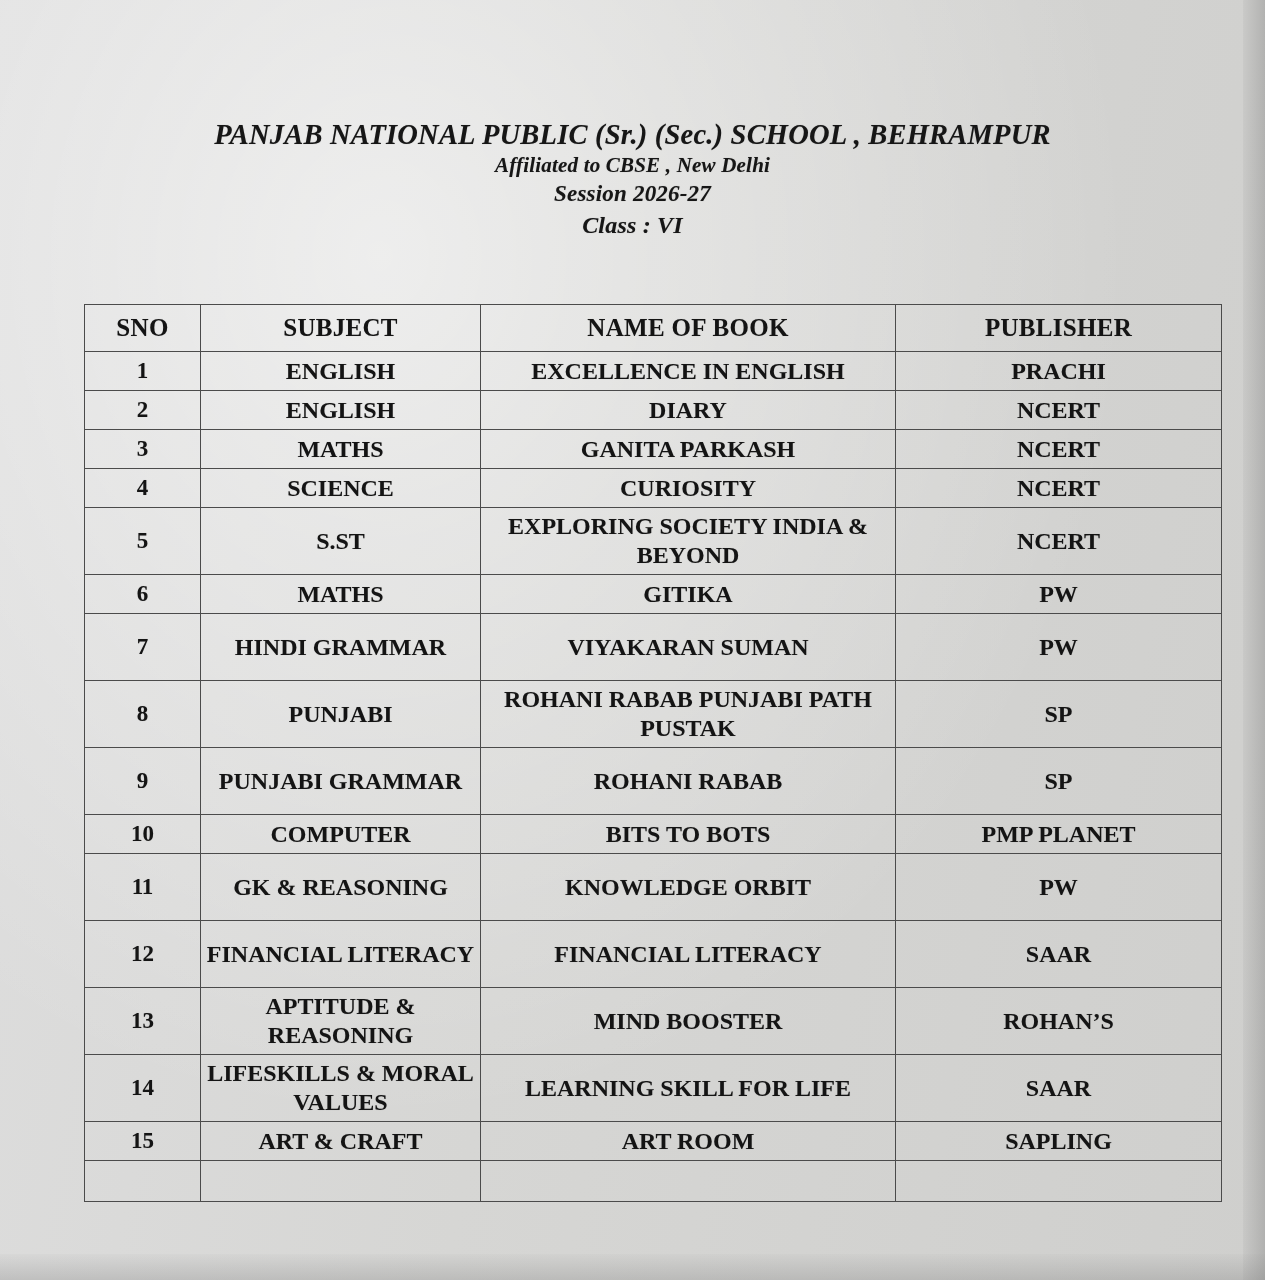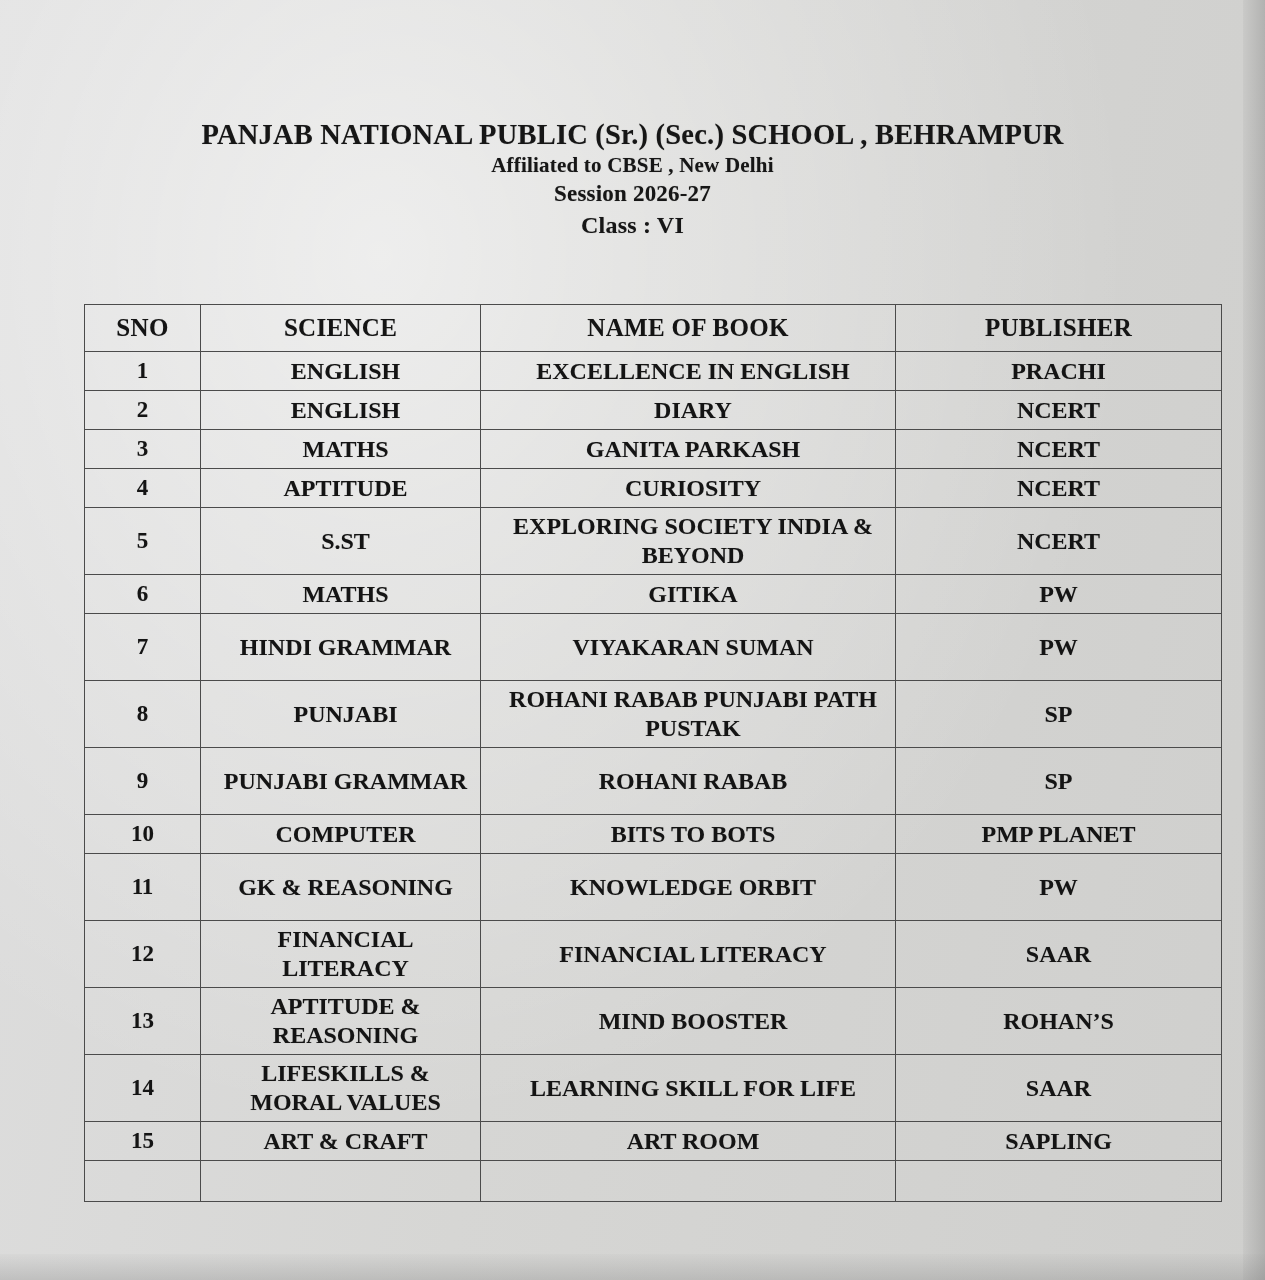--- a/index.html
+++ b/index.html
@@ -45,20 +45,21 @@
     top: 118px;
     left: 0;
     width: 100%;
     text-align: center;
   }
   .header .line {
     font-weight: bold;
     letter-spacing: 0.2px;
     color: #161616;
     text-shadow: 0 0 1px rgba(0,0,0,0.25);
+    font-style: italic;
   }
   .header .l1 { font-size: 28.5px; line-height: 1.18; }
   .header .l2 { font-size: 21px; line-height: 1.30; }
   .header .l3 { font-size: 23px; line-height: 1.32; }
   .header .l4 { font-size: 24px; line-height: 1.34; }
 
   .table-wrap {
     position: absolute;
     top: 304px;
     left: 84px;
@@ -91,21 +92,21 @@
   }
   td {
     font-size: 24px;
     line-height: 1.18;
   }
   tr.r-1 td { height: 34px; }
   tr.r-2 td { height: 62px; }
   tr.r-empty td { height: 36px; }
 
   .sno { font-size: 23px; }
-  .two-line { line-height: 1.2; padding-left: 14px; }
+  .two-line { line-height: 1.2; }
 </style>
 </head>
 <body>
 
 <div class="page">
   <div class="edge-right"></div>
   <div class="edge-bottom"></div>
 
   <div class="header">
     <div class="line l1">PANJAB NATIONAL PUBLIC (Sr.) (Sec.) SCHOOL , BEHRAMPUR</div>
@@ -118,21 +119,21 @@
     <table>
       <colgroup>
         <col class="c1">
           <col class="c2">
           <col class="c3">
           <col class="c4">
       </colgroup>
       <thead>
         <tr>
           <th>SNO</th>
-          <th>SCIENCE</th>
+          <th>SUBJECT</th>
           <th>NAME OF BOOK</th>
           <th>PUBLISHER</th>
         </tr>
       </thead>
       <tbody>
           <tr class="r-1">
             <td class="sno">1</td>
             <td class="two-line">ENGLISH</td>
             <td class="two-line">EXCELLENCE IN ENGLISH</td>
             <td class="">PRACHI</td>
@@ -144,21 +145,21 @@
             <td class="">NCERT</td>
           </tr>
           <tr class="r-1">
             <td class="sno">3</td>
             <td class="two-line">MATHS</td>
             <td class="two-line">GANITA PARKASH</td>
             <td class="">NCERT</td>
           </tr>
           <tr class="r-1">
             <td class="sno">4</td>
-            <td class="two-line">APTITUDE</td>
+            <td class="two-line">SCIENCE</td>
             <td class="two-line">CURIOSITY</td>
             <td class="">NCERT</td>
           </tr>
           <tr class="r-2">
             <td class="sno">5</td>
             <td class="two-line">S.ST</td>
             <td class="two-line">EXPLORING SOCIETY INDIA &amp; BEYOND</td>
             <td class="">NCERT</td>
           </tr>
           <tr class="r-1">

